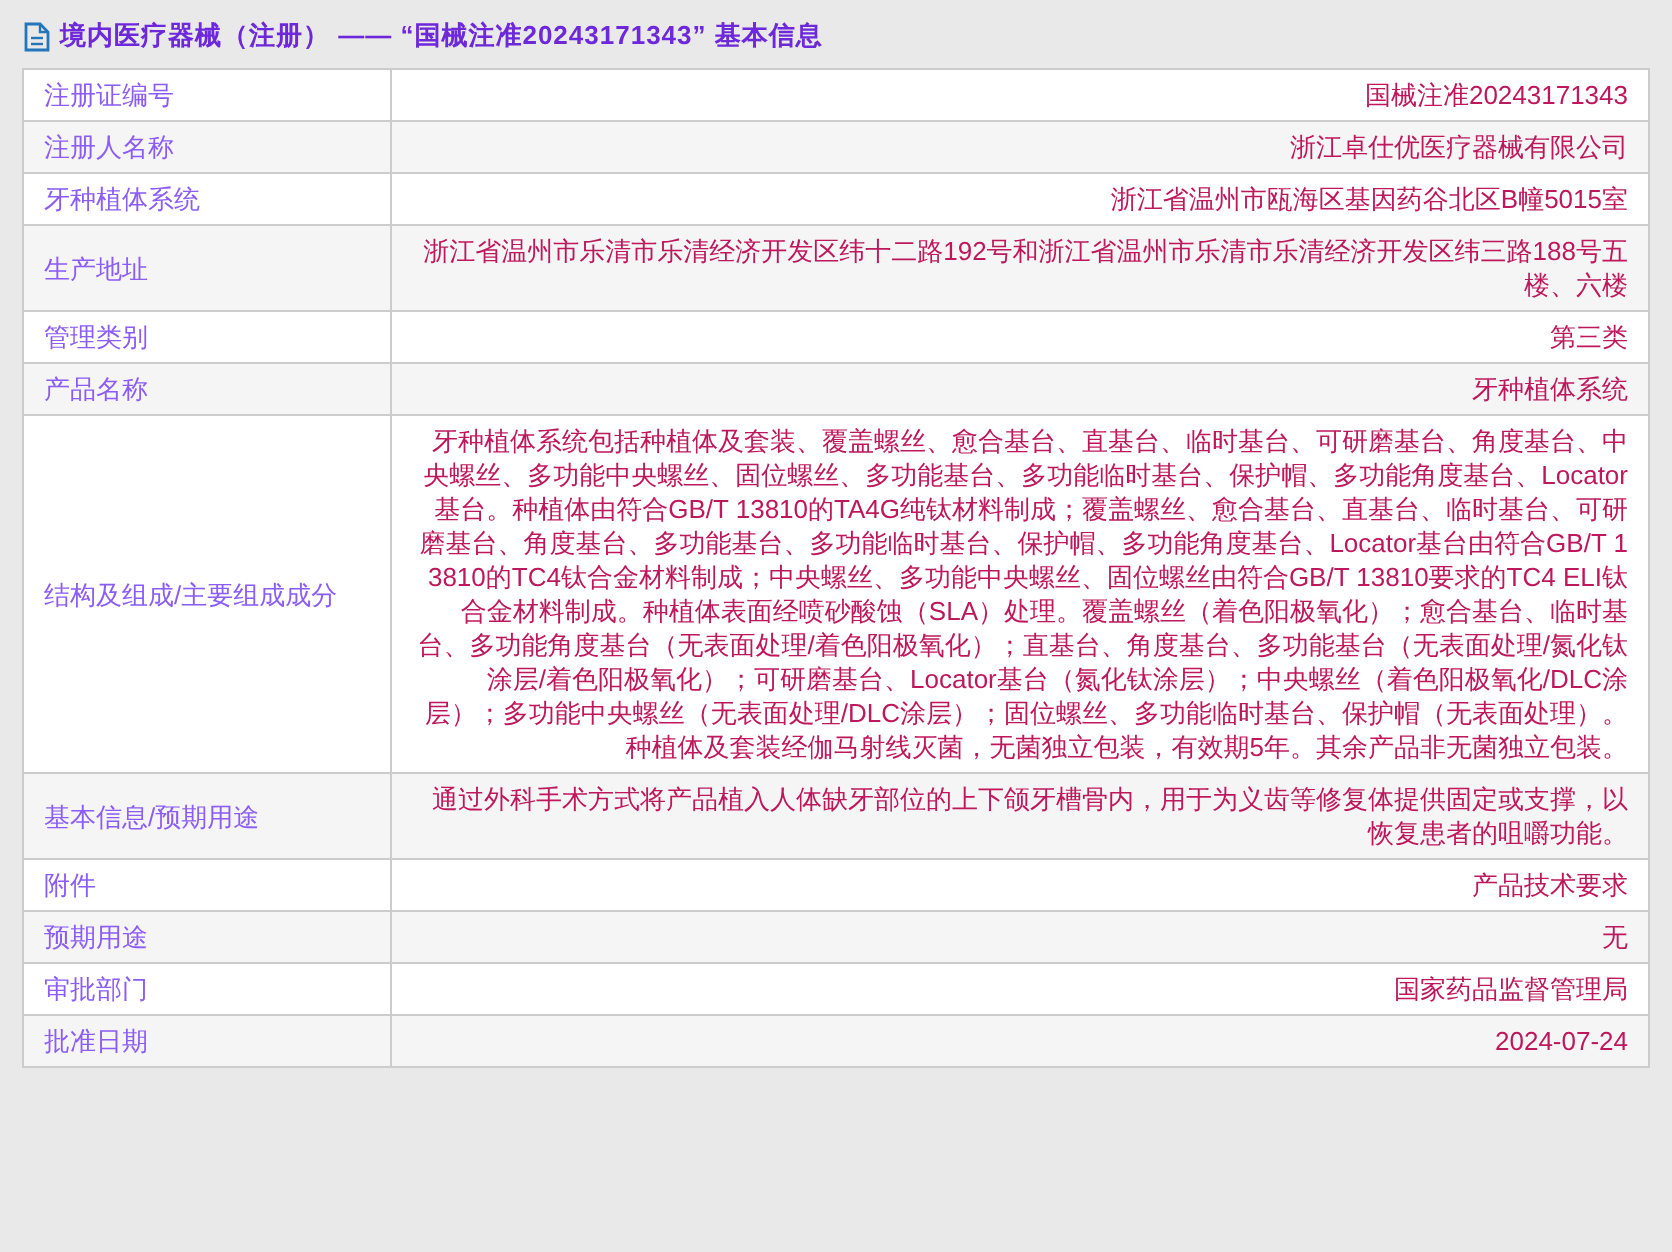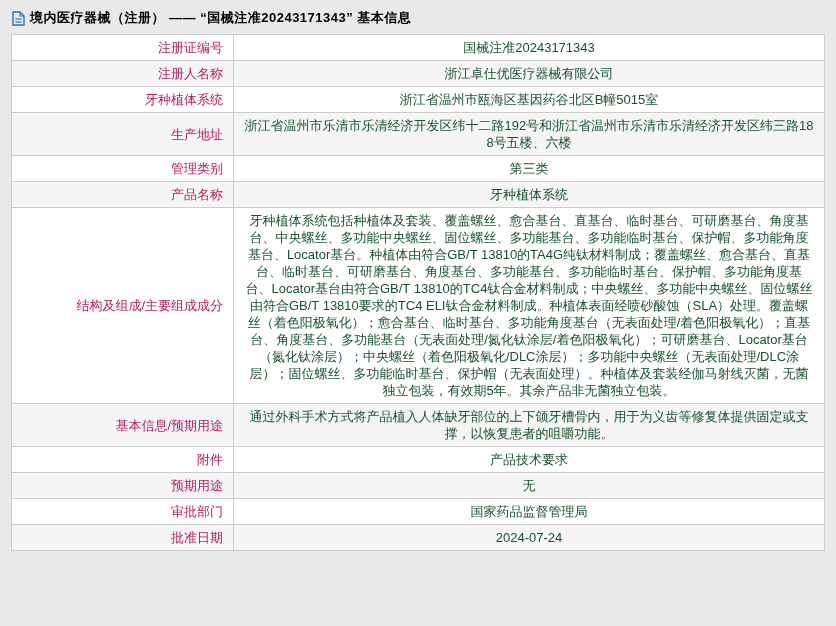--- a/index.html
+++ b/index.html
@@ -11,21 +11,21 @@
     background: #e9e9e9;
     min-height: 626px;
   }
   .page-header {
     display: flex;
     align-items: center;
     gap: 5px;
     padding: 9px 12px 7px 12px;
   }
   .page-header .title {
-    color: #000000;
+    color: #6d28d9;
     font-size: 13px;
     font-weight: bold;
     letter-spacing: 0.5px;
   }
   .doc-icon { display: inline-flex; align-items: center; }
   table.info-table {
     width: 814px;
     margin: 0 11px 6px 11px;
     border-collapse: collapse;
     background: #fff;
@@ -33,28 +33,28 @@
     table-layout: fixed;
   }
   table.info-table td {
     border: 1px solid #ccc;
     font-size: 13px;
     padding: 4px 10px;
     line-height: 17px;
     vertical-align: middle;
   }
   td.lbl {
-    width: 222px;
-    text-align: right;
-    color: #be185d;
+    width: 184px;
+    text-align: left;
+    color: #8b5cf6;
     white-space: nowrap;
   }
   td.val {
-    color: #14532d;
-    text-align: center;
+    color: #be185d;
+    text-align: right;
     word-break: break-all;
   }
   tr:nth-child(even) td { background: #f5f5f5; }
   tr:nth-child(odd) td { background: #ffffff; }
 </style>
 </head>
 <body>
 
 <div class="page-header">
   <span class="doc-icon">

